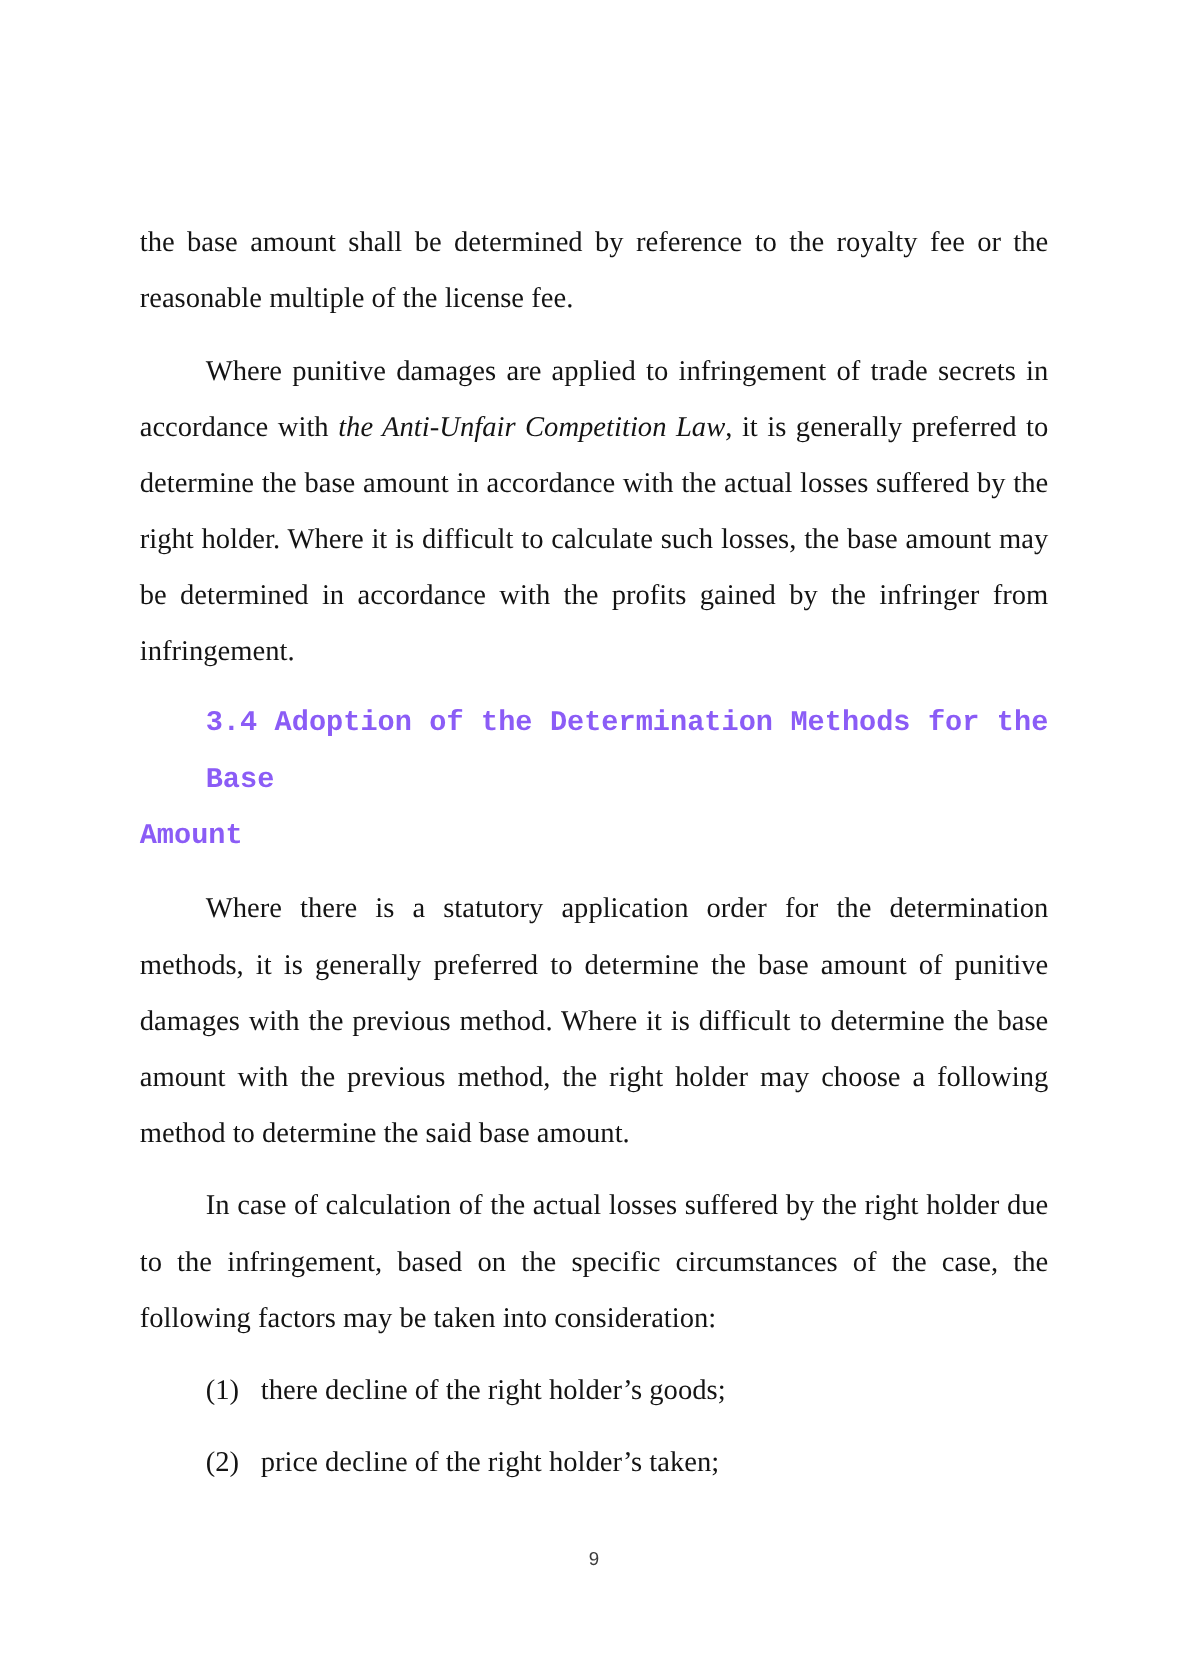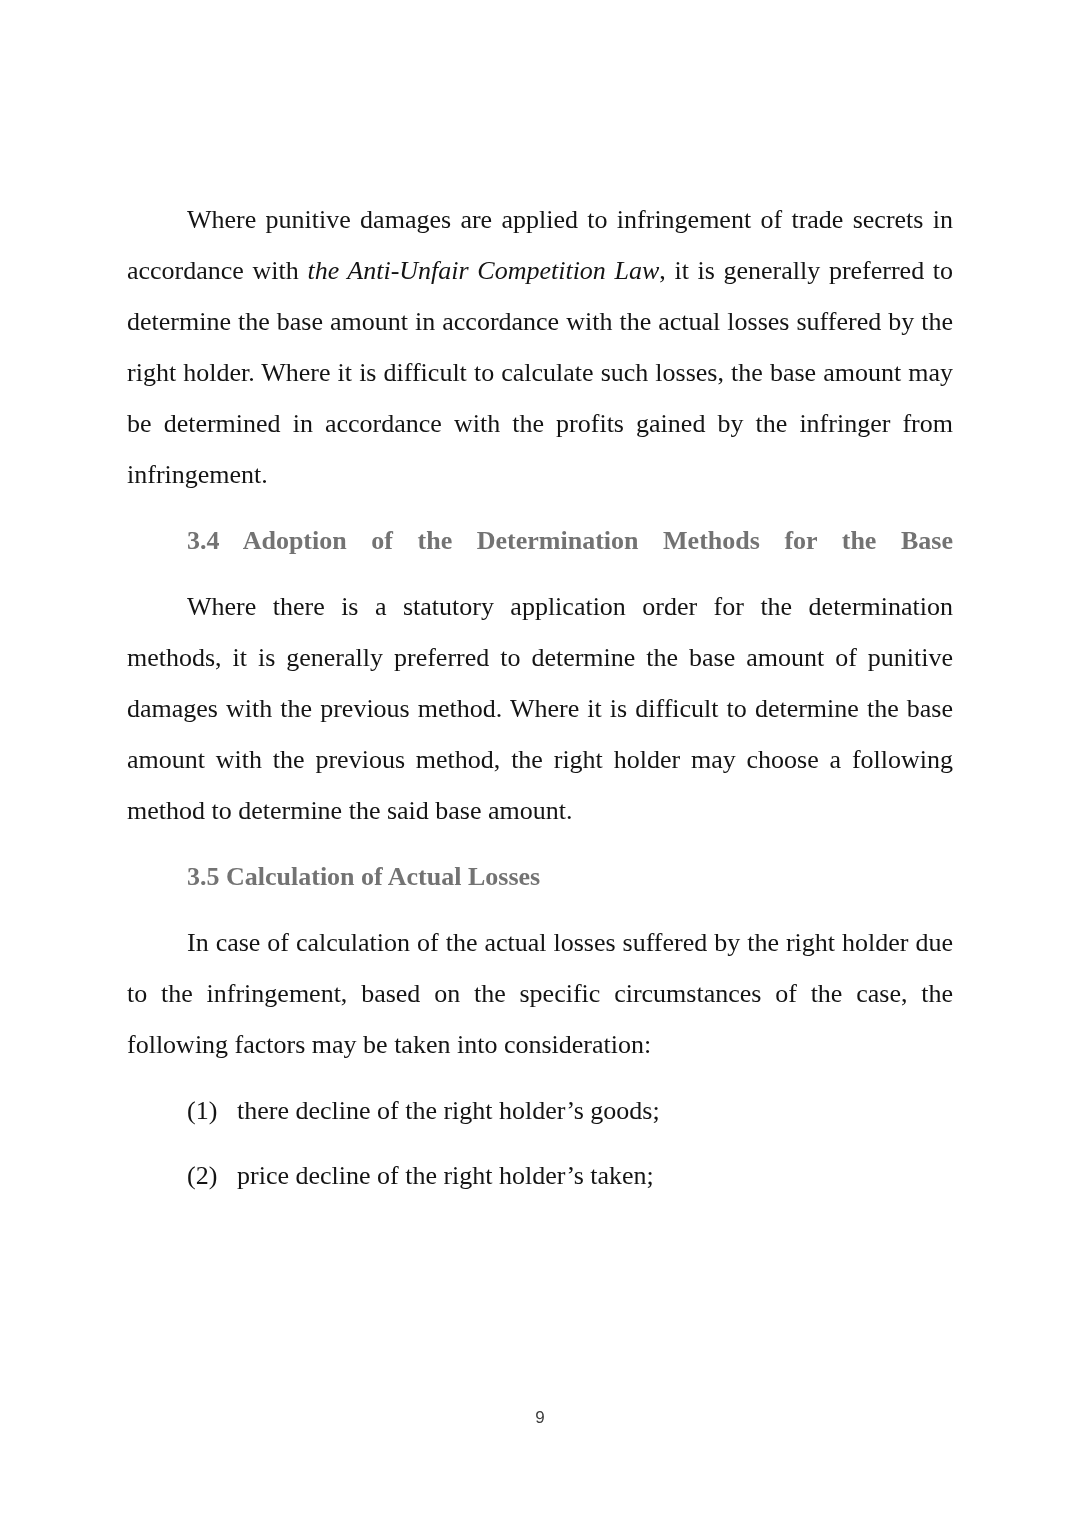--- a/index.html
+++ b/index.html
@@ -31,21 +31,22 @@
     text-indent: 60px;
   }
   .para.no-indent {
     text-indent: 0;
   }
   .heading {
     font-size: 26px;
     line-height: 51px;
     font-weight: bold;
     margin: 0 0 15px 0;
-    color: #737373;
+    color: #8b5cf6;
+    font-family: Liberation Mono, monospace;
   }
   .heading .h-line1 {
     display: block;
     padding-left: 60px;
     text-align: justify;
     text-align-last: justify;
   }
   .heading .h-line2 {
     display: block;
   }
@@ -76,30 +77,31 @@
     font-size: 17px;
     color: #3d3d3d;
   }
   i { }
 </style>
 </head>
 <body>
 
 <div class="page">
 
+  <p class="para no-indent"><span>the base amount shall be determined by reference to the royalty fee or the reasonable multiple of the license fee.</span></p>
 
   <p class="para"><span>Where punitive damages are applied to infringement of trade secrets in accordance with </span><i>the Anti-Unfair Competition Law</i><span>, it is generally preferred to determine the base amount in accordance with the actual losses suffered by the right holder. Where it is difficult to calculate such losses, the base amount may be determined in accordance with the profits gained by the infringer from infringement.</span></p>
 
   <h2 class="heading">
     <span class="h-line1">3.4 Adoption of the Determination Methods for the Base</span>
+    <span class="h-line2">Amount</span>
   </h2>
 
   <p class="para">Where there is a statutory application order for the determination methods, it is generally preferred to determine the base amount of punitive damages with the previous method. Where it is difficult to determine the base amount with the previous method, the right holder may choose a following method to determine the said base amount.</p>
 
-  <h2 class="heading heading-inline">3.5 Calculation of Actual Losses</h2>
 
   <p class="para">In case of calculation of the actual losses suffered by the right holder due to the infringement, based on the specific circumstances of the case, the following factors may be taken into consideration:</p>
 
   <div class="list-item">
     <span class="list-num">(1)</span>
     <span class="list-text">there decline of the right holder’s goods;</span>
   </div>
 
   <div class="list-item">
     <span class="list-num">(2)</span>

